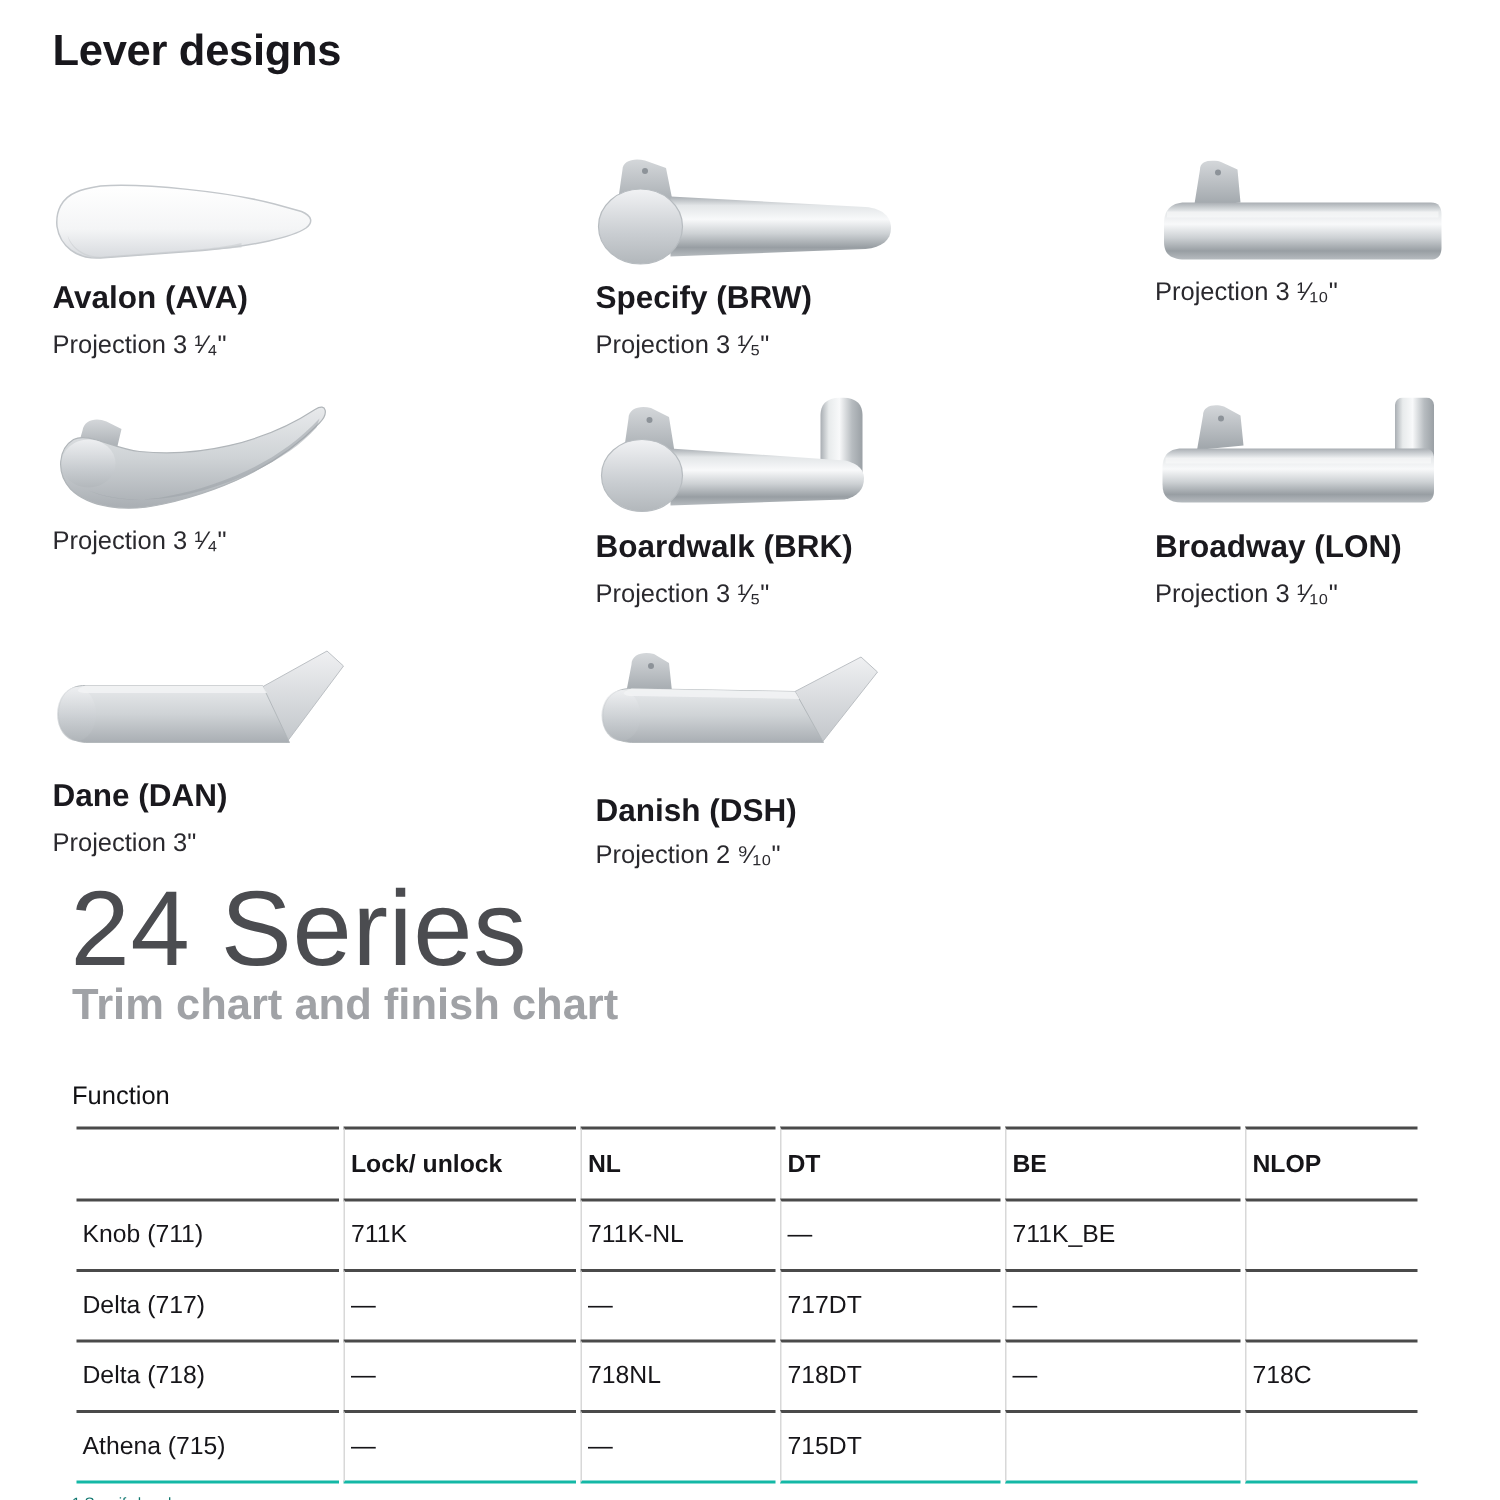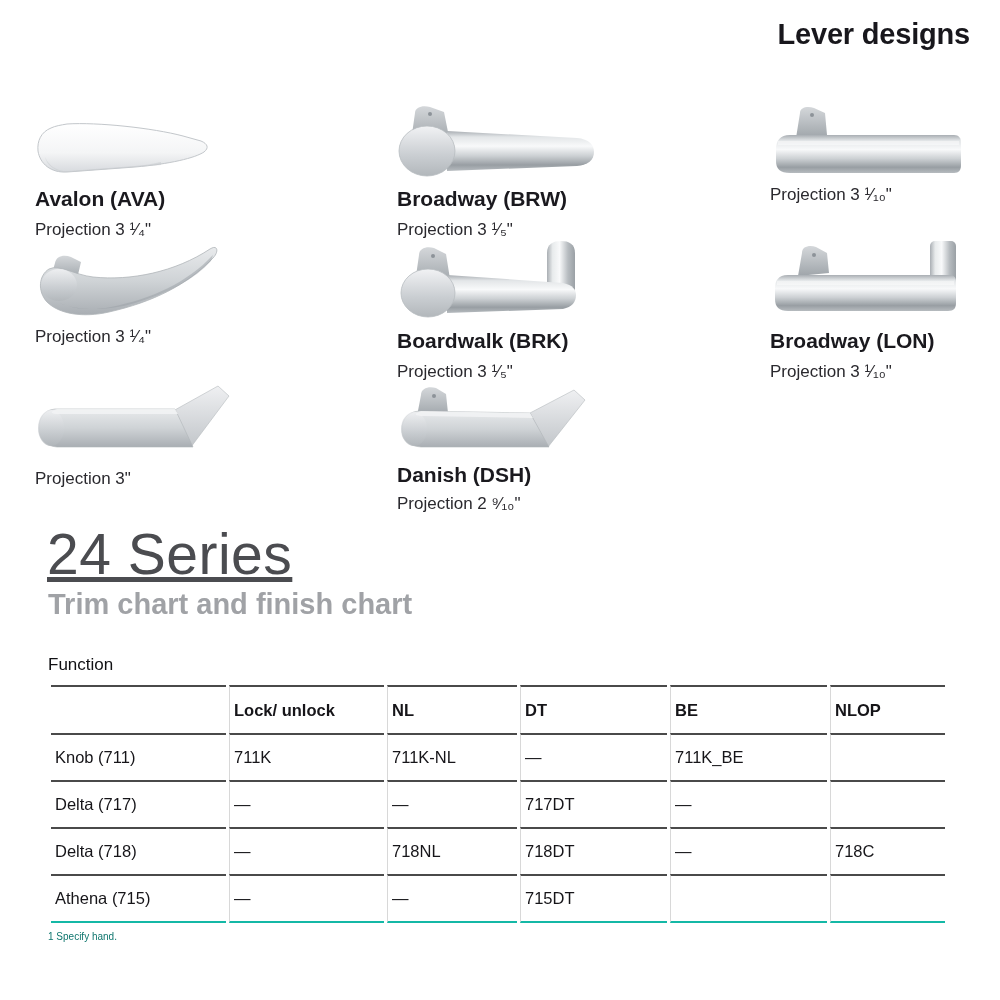--- a/index.html
+++ b/index.html
@@ -4,42 +4,42 @@
 <style>
   html,body { margin:0; padding:0; background:#ffffff; }
   body {
     width:1000px; height:1000px; overflow:hidden;
     font-family:"Liberation Sans","DejaVu Sans",sans-serif;
     color:#1c1b20;
   }
   .page { padding:18px 30px 0 35px; }
 
   .doc-title {
-    font-size:29px; font-weight:bold; margin:0; color:#18171c; letter-spacing:-0.2px;text-align:right;
+    font-size:29px; font-weight:bold; margin:0; color:#18171c; letter-spacing:-0.2px;
   }
 
   .lever-grid {
     display:grid;
     grid-template-columns:362px 373px 1fr;
     margin-top:54px;
-    row-gap:0;
+    row-gap:24px;
   }
   .cell { display:block; }
   .imgbox { display:flex; align-items:flex-end; }
   .r1 .imgbox { height:72px; }
   .r2 .imgbox { height:78px; }
   .r3 .imgbox { height:78px; }
   .lname { font-size:21px; font-weight:bold; line-height:26px; margin-top:9px; color:#1a191e; }
   .lproj { font-size:17px; line-height:22px; margin-top:7px; color:#2a292e; }
-  .cell.shift .lname { margin-top:1px; }
+  .cell.shift .lname { margin-top:19px; }
   .cell.shift .lproj { margin-top:5px; }
 
   .series-title {
-    font-size:57px; line-height:58px; margin-top:10px; margin-left:12px;
-    color:#4b4c50; font-weight:normal; letter-spacing:0.5px;text-decoration:underline;
+    font-size:71px; line-height:58px; margin-top:10px; margin-left:12px;
+    color:#4b4c50; font-weight:normal; letter-spacing:0.5px;
   }
   .series-sub {
     font-size:29px; line-height:34px; margin-top:4px; margin-left:13px;
     color:#a0a2a6; font-weight:bold;
   }
 
   .fn-label { font-size:17px; font-weight:normal; margin:34px 0 0 13px; color:#111114; }
 
   table.trim {
     margin-left:13px; margin-top:10px;
@@ -126,21 +126,21 @@
 
     <div class="cell r1">
       <div class="imgbox">
         <svg width="205" height="72" viewBox="0 0 205 72">
           <path d="M18,8 C18,2 26,0 33,2 L47,7 L52,32 L14,36 Z" fill="url(#gNeck)"></path>
           <circle cx="33" cy="9" r="2" fill="#8d9399"></circle>
           <path d="M50,26 L180,33 C192,34 197,40 197,47 C197,55 191,60 180,61 L50,66 Z" fill="url(#gTube)"></path>
           <ellipse cx="30" cy="46" rx="28" ry="25" fill="url(#gFace)" stroke="#b7bcc0" stroke-width="0.8"></ellipse>
         </svg>
       </div>
-      <div class="lname">Broadway (BRW)</div>
+      <div class="lname">Specify (BRW)</div>
       <div class="lproj">Projection 3 ¹⁄₅"</div>
     </div>
 
     <div class="cell r1">
       <div class="imgbox">
         <svg width="195" height="70" viewBox="0 0 195 70">
           <path d="M30,6 C30,0 38,-1 44,1 L55,6 L57,28 L26,31 Z" fill="url(#gNeck)"></path>
           <circle cx="42" cy="8" r="2" fill="#8d9399"></circle>
           <path d="M20,28 C10,28 6,34 6,42 L6,54 C6,62 10,66 20,66 L184,66 C189,66 191,63 191,58 L191,36 C191,31 189,28 184,28 Z" fill="url(#gTube)"></path>
           <path d="M8,38 L189,38 L189,34 L8,34 Z" fill="#ffffff" opacity="0.45"></path>
@@ -191,20 +191,21 @@
 
     <div class="cell r3">
       <div class="imgbox">
         <svg width="195" height="78" viewBox="0 0 195 78">
           <path d="M138,28 L183,3 L194,13 L156,64 Z" fill="url(#gTip)" stroke="#b5babe" stroke-width="0.6"></path>
           <path d="M20,26 C8,27 4,36 4,45 C4,55 9,63 22,64 L158,64 L140,26 Z" fill="url(#gFlat)" stroke="#b0b5b9" stroke-width="0.6"></path>
           <ellipse cx="16" cy="45" rx="13" ry="18" fill="url(#gFace)" opacity="0.7"></ellipse>
           <path d="M22,26 L140,26 L143,31 L24,31 C16,31 14,29 22,26 Z" fill="#f2f3f4" opacity="0.85"></path>
         </svg>
       </div>
+      <div class="lname">Dane (DAN)</div>
       <div class="lproj">Projection 3"</div>
     </div>
 
     <div class="cell r3 shift">
       <div class="imgbox">
         <svg width="190" height="78" viewBox="0 0 190 78">
           <path d="M24,12 C24,5 32,3 39,5 L49,11 L51,30 L20,33 Z" fill="url(#gNeck)"></path>
           <circle cx="37" cy="13" r="2" fill="#8d9399"></circle>
           <path d="M133,30 L177,7 L188,17 L151,64 Z" fill="url(#gTip)" stroke="#b5babe" stroke-width="0.6"></path>
           <path d="M22,28 C9,29 5,38 5,46 C5,56 10,63 24,64 L152,64 L133,30 Z" fill="url(#gFlat)" stroke="#b0b5b9" stroke-width="0.6"></path>

